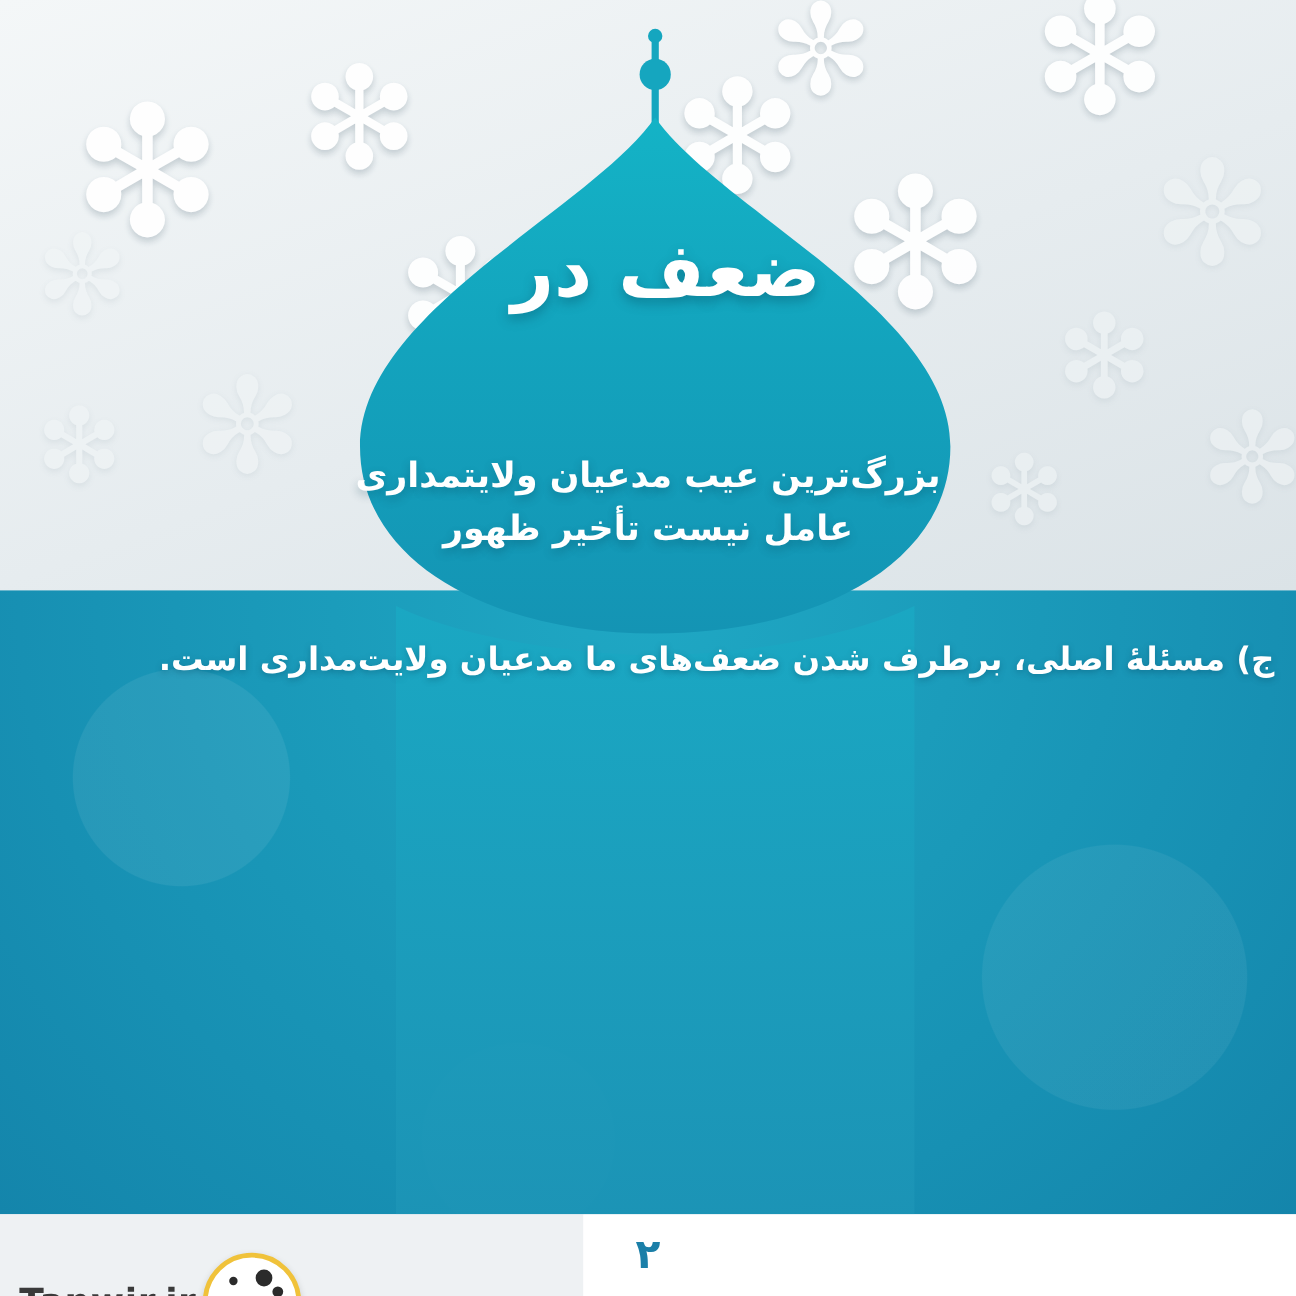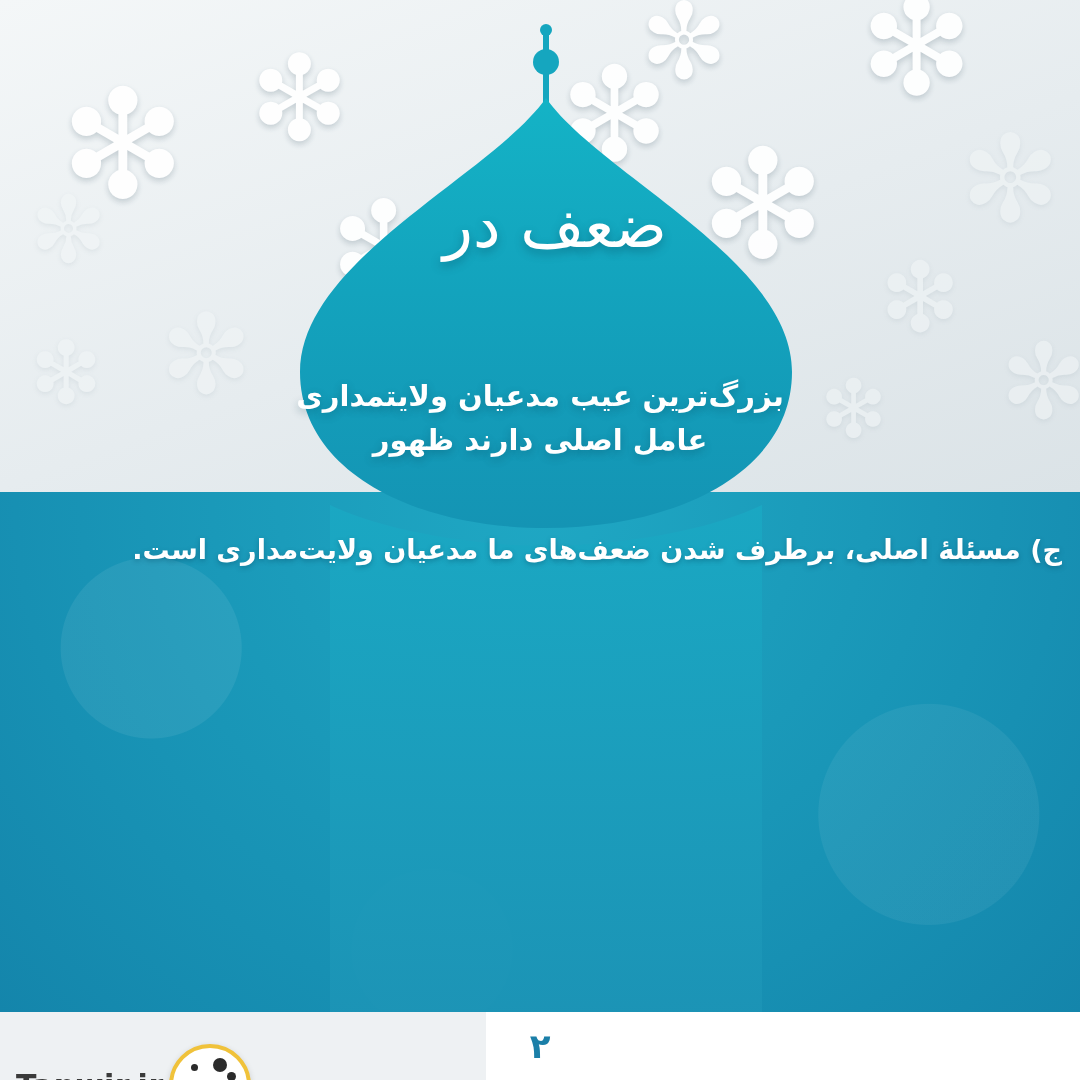--- a/index.html
+++ b/index.html
@@ -66,21 +66,21 @@
   .title-block {
     position: absolute;
     top: 190px;
     right: 0;
     width: 1080px;
     text-align: center;
     z-index: 6;
   }
   .title-line {
     color: #ffffff;
-    font-weight: normal;
+    font-weight: bold;
     font-size: 62px;
     line-height: 1.15;
     letter-spacing: -1px;
     text-shadow: 0 4px 10px rgba(0,60,80,.35);
     margin-left: 30px;
   }
   .subtitle-block {
     position: absolute;
     top: 375px;
     right: 0;
@@ -240,21 +240,21 @@
                C 492 546, 392 535, 330 505 Z" fill="url(#bodyGrad)" opacity="0.92"></path>
     </svg>
   </div>
 
   <div class="title-block">
     <div class="title-line">ضعف در</div>
   </div>
 
   <div class="subtitle-block">
     <div class="subtitle-line">بزرگ‌ترین عیب مدعیان ولایتمداری</div>
-    <div class="subtitle-line">عامل اصلی دارند ظهور</div>
+    <div class="subtitle-line">عامل نیست تأخیر ظهور</div>
   </div>
 
   <div class="body-text">
     <p class="para last">ج) مسئلۀ اصلی، برطرف شدن ضعف‌های ما مدعیان ولایت‌مداری است.</p>
   </div>
 
   <div class="footer">
     <div class="footer-left-white"></div>
     <div class="footer-teal"></div>
   </div>

